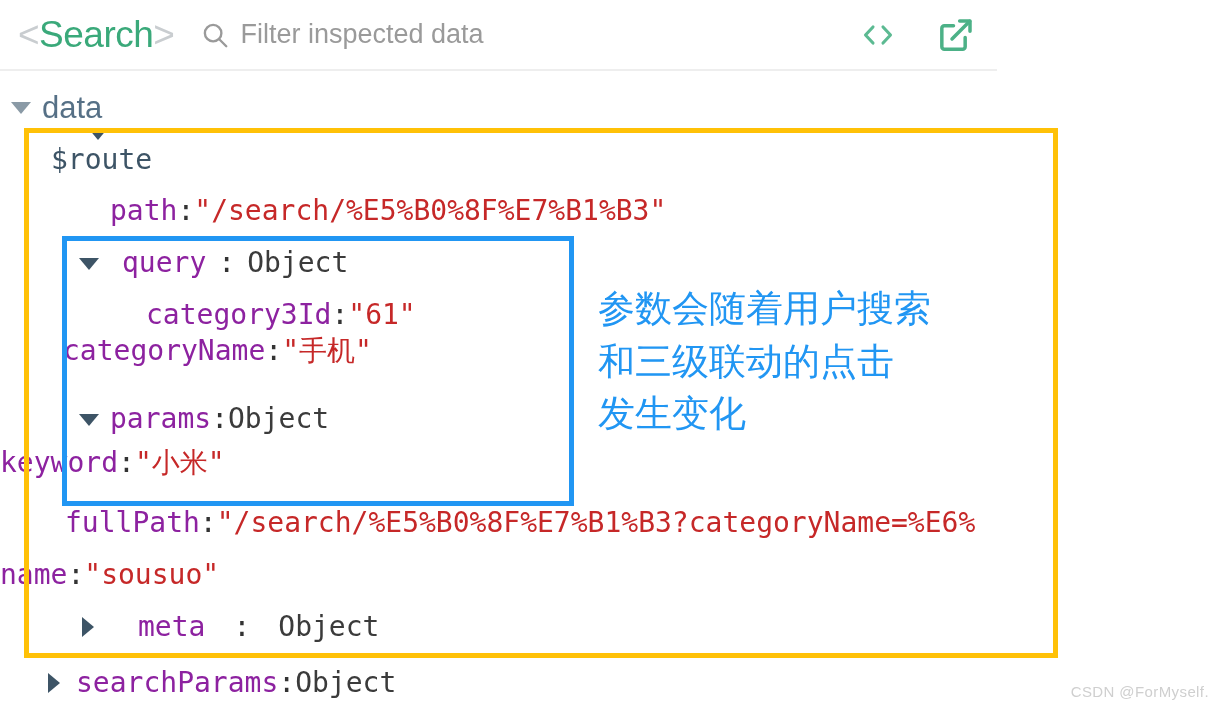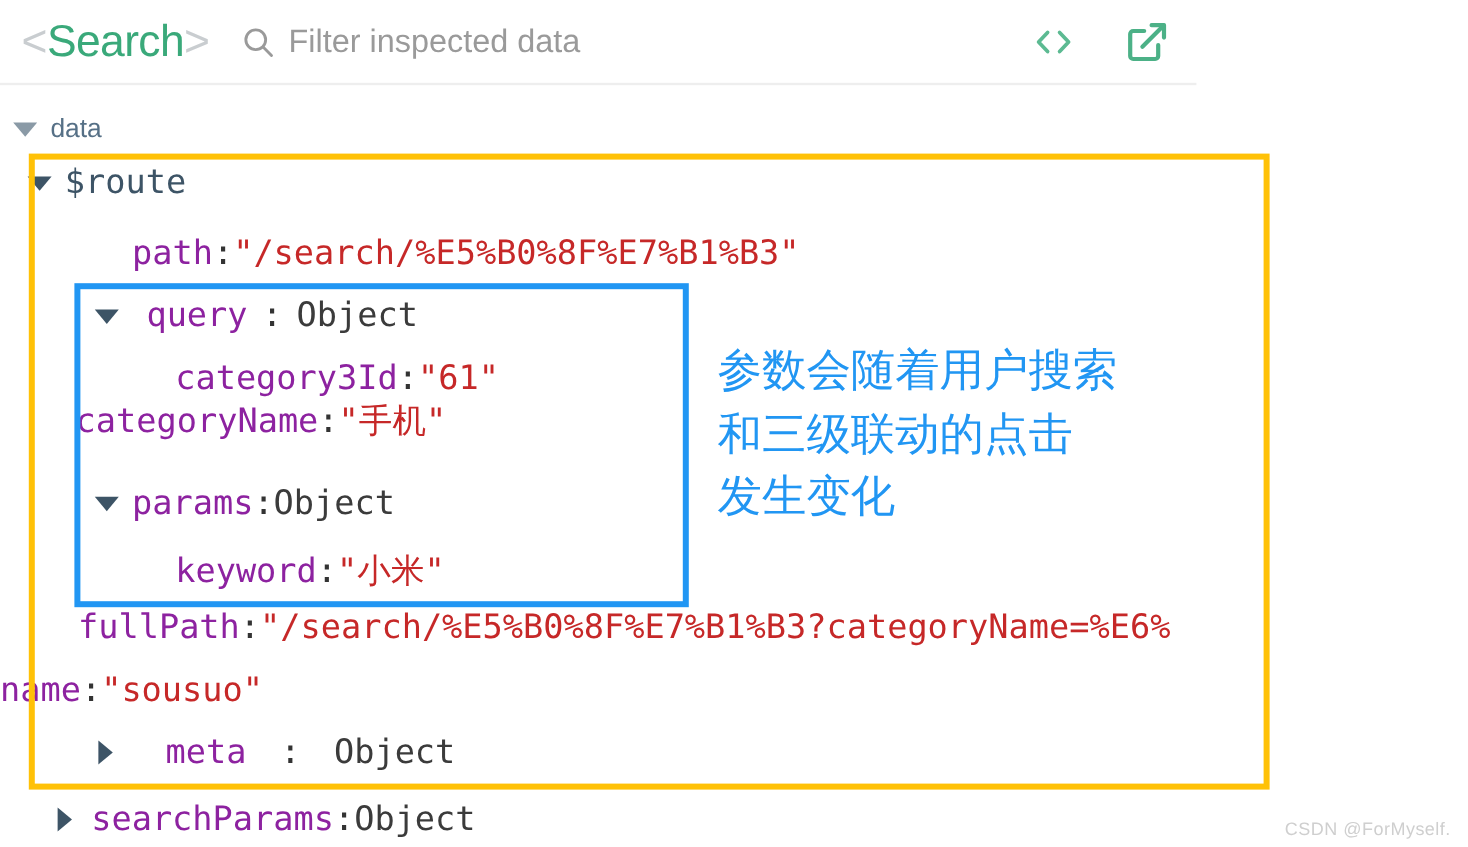--- a/index.html
+++ b/index.html
@@ -115,21 +115,21 @@
     content: "";
     position: absolute;
     left: 6px; top: 3px;
     border-top: 10px solid transparent;
     border-bottom: 10px solid transparent;
     border-left: 12px solid #3d5466;
   }
   .caret.light.open::before { border-top-color: #8a9aa6; }
 
   
-  .root-label  { color: #567086; font-family: "Liberation Sans", sans-serif; font-size: 22px; }
+  .root-label  { color: #567086; font-family: "Liberation Sans", sans-serif; font-size: 31px; }
   .node-label  { color: #3d5466; }
   .key         { color: #8d22a0; }
   .punct       { color: #333333; }
   .type        { color: #3b3b3b; }
   .str         { color: #c62828; }
 
   
   .box {
     position: absolute;
     box-sizing: border-box;
@@ -211,21 +211,21 @@
   </div>
 </div>
 
 <div id="tree">
 
   <div class="row" id="row-root" style="top:10px; padding-left:8px;">
     <span class="caret open light"></span>
     <span class="root-label">data</span>
   </div>
 
-  <div class="row" style="top:55px; padding-left:20px;">
+  <div class="row" style="top:49px; padding-left:51px;flex-direction:column;">
     <span class="caret open"></span>
     <span class="node-label">$route</span>
   </div>
 
   <div class="row" style="top:114px; padding-left:110px;">
     <span class="key">path</span>
       <span class="punct">: </span>
       <span class="str">"/search/%E5%B0%8F%E7%B1%B3"</span>
   </div>
 
@@ -248,21 +248,21 @@
       <span class="str">"手机"</span>
   </div>
 
   <div class="row" style="top:322px; padding-left:76px;">
     <span class="caret open"></span>
     <span class="key">params</span>
       <span class="punct">: </span>
       <span class="type">Object</span>
   </div>
 
-  <div class="row" style="top:379px; padding-left:146px;">
+  <div class="row" style="top:366px; ">
     <span class="key">keyword</span>
       <span class="punct">: </span>
       <span class="str">"小米"</span>
   </div>
 
   <div class="row" style="top:426px; padding-left:65px;">
     <span class="key">fullPath</span>
       <span class="punct">: </span>
       <span class="str">"/search/%E5%B0%8F%E7%B1%B3?categoryName=%E6%</span>
   </div>

